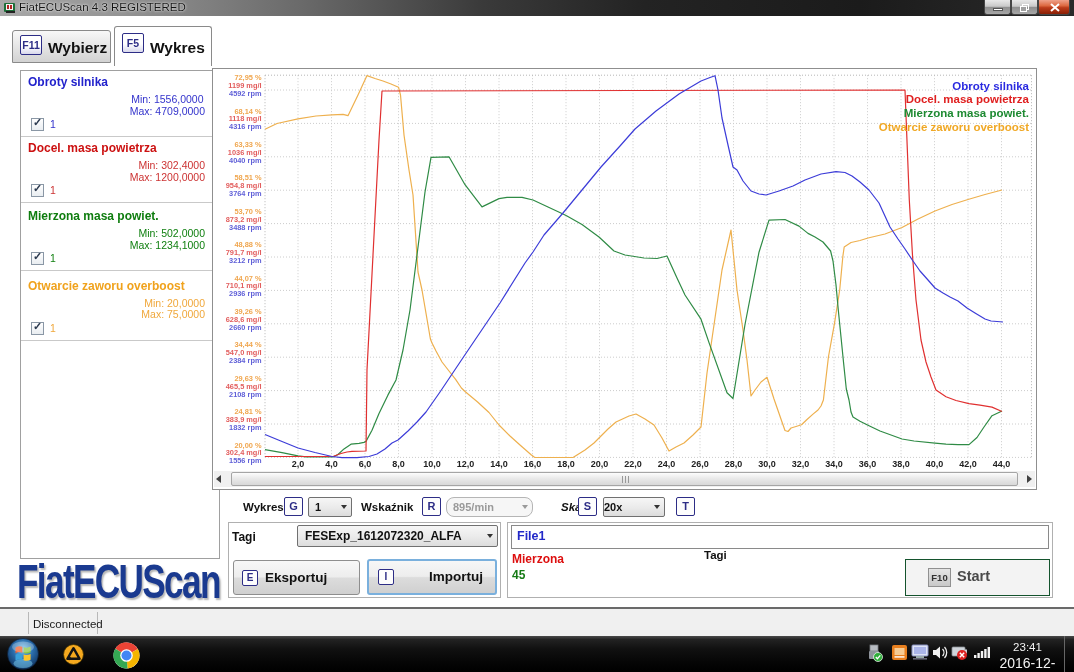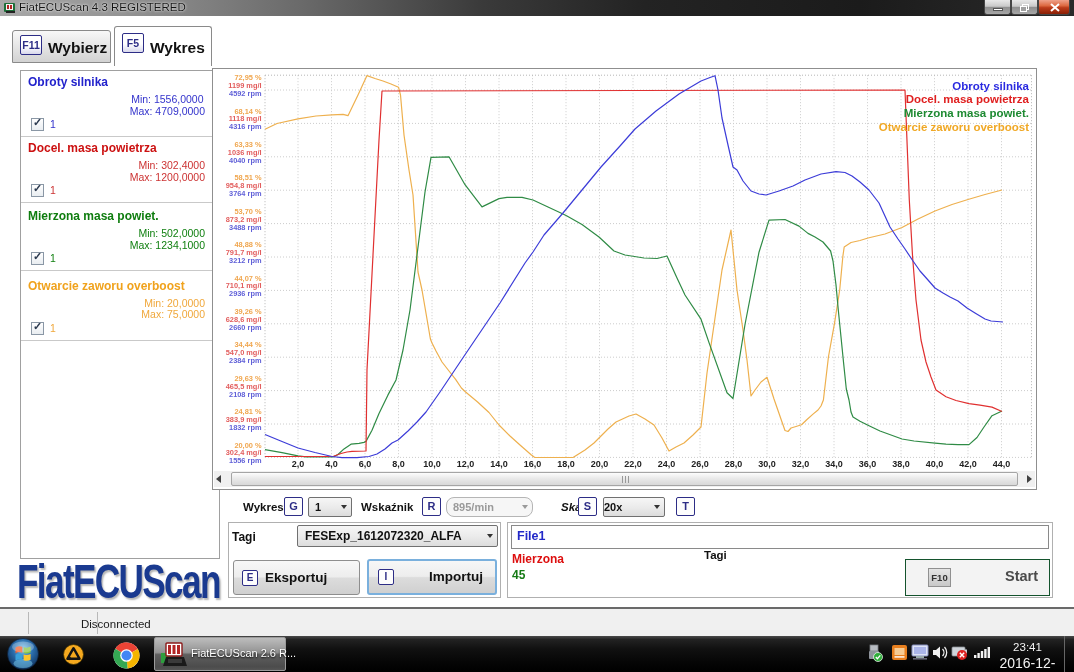--- a/index.html
+++ b/index.html
@@ -224,27 +224,27 @@
 </div>
 
 <div style="position:absolute;left:507px;top:522px;width:546px;height:76px;border:1px solid #b0b0b0;"></div>
 <div style="position:absolute;left:511px;top:525px;width:538px;height:24px;border:1px solid #8a8a8a;background:#fff;">
   <span style="position:absolute;left:5px;top:3px;font-size:12.5px;font-weight:bold;color:#2228c8;">File1</span>
 </div>
 <div style="position:absolute;left:512px;top:552px;font-size:12px;font-weight:bold;color:#dd0f0f;">Mierzona</div>
 <div style="position:absolute;left:512px;top:568px;font-size:12px;font-weight:bold;color:#157a15;">45</div>
 <div style="position:absolute;left:905px;top:559px;width:145px;height:37px;border:1px solid #14532d;background:#f3f3f3;">
   <span style="position:absolute;left:22px;top:8px;width:23px;height:19px;border:1px solid #909090;background:linear-gradient(180deg,#e5e5e5,#c8c8c8);color:#333;font-weight:bold;font-size:9.5px;text-align:center;line-height:18px;">F10</span>
-  <span style="position:absolute;left:51px;top:8px;font-size:14.5px;font-weight:bold;color:#4a4a4a;margin-left:48px;">Start</span>
+  <span style="position:absolute;left:51px;top:8px;font-size:14.5px;font-weight:bold;color:#4a4a4a;">Start</span>
 </div>
 
 <div style="position:absolute;left:0;top:607px;width:1074px;height:2px;background:#6a6a6a;"></div>
 <div style="position:absolute;left:0;top:609px;width:1074px;height:27px;background:#f0f0f0;">
   <div style="position:absolute;left:28px;top:3px;width:70px;height:22px;border-left:1px solid #b8b8b8;border-right:1px solid #b8b8b8;"></div>
-  <div style="position:absolute;left:33px;top:9px;font-size:11.5px;color:#1a1a1a;margin-left:48px;">Disconnected</div>
+  <div style="position:absolute;left:33px;top:9px;font-size:11.5px;color:#1a1a1a;">Disconnected</div>
 </div>
 
 <div style="position:absolute;left:0;top:636px;width:1074px;height:36px;background:linear-gradient(180deg,#4a4a4a 0%,#222 10%,#111 35%,#050505 75%,#000 100%);">
 
   <svg width="34" height="34" style="position:absolute;left:6px;top:1px;">
     <defs>
       <radialGradient id="orb" cx="50%" cy="35%" r="70%">
         <stop offset="0%" stop-color="#7ec9f2"></stop>
           <stop offset="45%" stop-color="#2b6fae"></stop>
           <stop offset="100%" stop-color="#0c2a52"></stop>
@@ -267,32 +267,20 @@
 
   <svg width="27" height="27" style="position:absolute;left:113px;top:6px;">
     <circle cx="13.5" cy="13.5" r="13" fill="#fff"></circle>
     <path d="M13.5,13.5 L2.3,6.8 A13,13 0 0,1 24.9,7.1 Z" fill="#ea4335"></path>
     <path d="M13.5,13.5 L24.9,7.1 A13,13 0 0,1 14.5,26.4 Z" fill="#f4b400"></path>
     <path d="M13.5,13.5 L14.5,26.4 A13,13 0 0,1 2.3,6.8 Z" fill="#34a853"></path>
     <circle cx="13.5" cy="13.5" r="6.3" fill="#fff"></circle>
     <circle cx="13.5" cy="13.5" r="5" fill="#4285f4"></circle>
   </svg>
 
-  <div style="position:absolute;left:154px;top:1px;width:132px;height:34px;border:1px solid #9b9b9b;border-radius:2px;background:linear-gradient(180deg,#bdbdbd,#939393 45%,#5f5f5f 52%,#4c4c4c 90%,#555);">
-    <svg width="28" height="28" style="position:absolute;left:5px;top:3px;">
-      <rect x="1" y="12" width="10" height="10" fill="#2e9e3e"></rect>
-      <rect x="6" y="2" width="16" height="13" rx="1" fill="#fff" stroke="#8a1a1a" stroke-width="1.4"></rect>
-      <rect x="8" y="4" width="3" height="9" fill="#b32424"></rect>
-      <rect x="12.5" y="4" width="3" height="9" fill="#b32424"></rect>
-      <rect x="17" y="4" width="3" height="9" fill="#b32424"></rect>
-      <path d="M6,16 L24,16 L27,25 L3,25 Z" fill="#1a1a1a"></path>
-      <rect x="8" y="18" width="14" height="4" fill="#3a3a3a"></rect>
-    </svg>
-    <span style="position:absolute;left:36px;top:9px;font-size:11px;color:#fff;white-space:nowrap;text-shadow:0 1px 2px #000;">FiatECUScan 2.6 R...</span>
-  </div>
 
   <svg width="130" height="24" style="position:absolute;left:866px;top:7px;">
 
     <rect x="4" y="2" width="8" height="6" fill="#b8bcc2" stroke="#7a7e84" stroke-width="0.8"></rect>
     <rect x="3" y="8" width="10" height="8" rx="1" fill="#8f949c"></rect>
     <circle cx="12" cy="14" r="4.5" fill="#2fae3a" stroke="#fff" stroke-width="0.7"></circle>
     <path d="M9.8,14 L11.4,15.7 L14.3,12.4" stroke="#fff" stroke-width="1.3" fill="none"></path>
 
     <rect x="26" y="2" width="15" height="15" rx="2" fill="#e87f1e"></rect>
     <rect x="28.5" y="5" width="10" height="7" fill="#f8d8a8" opacity="0.85"></rect>

